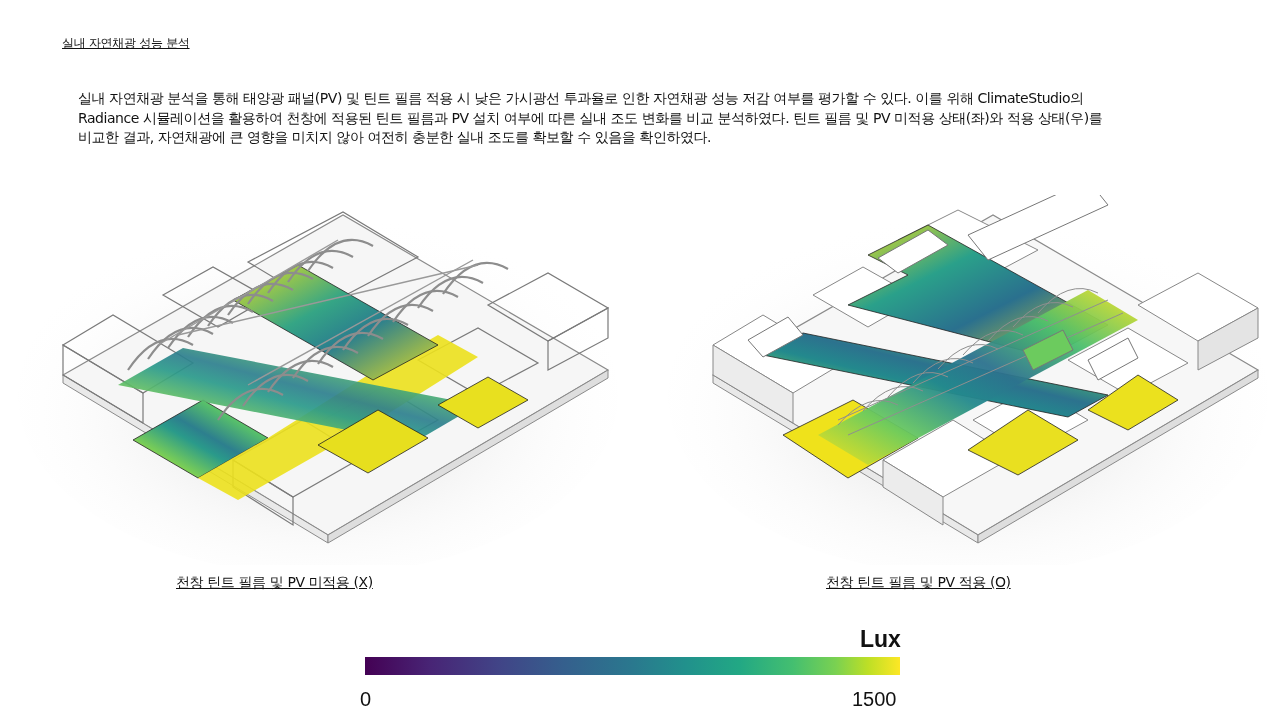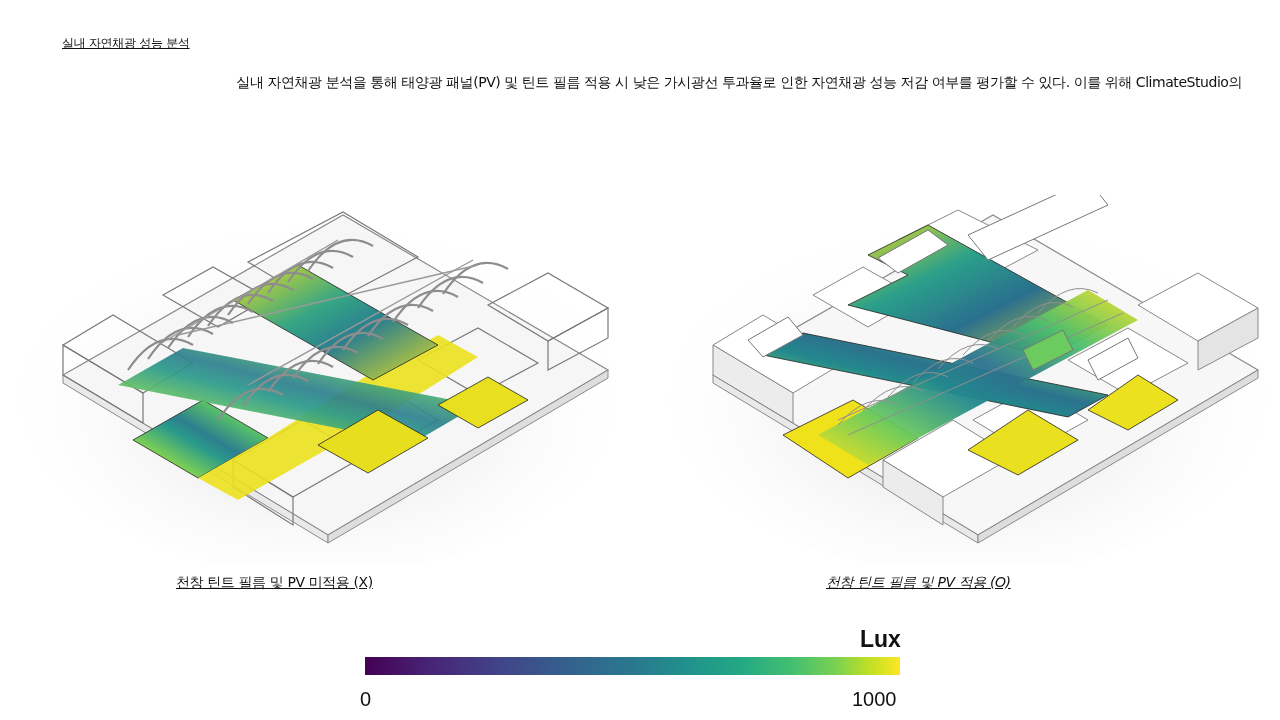--- a/index.html
+++ b/index.html
@@ -24,43 +24,42 @@
       letter-spacing: -0.3px;
     }
     .body-text {
       position: absolute;
       left: 62px;
       top: 73px;
       width: 1180px;
       font-size: 14px;
       line-height: 19.5px;
       letter-spacing: -0.45px;
-      margin: 0;
-      text-align: right;
+      margin: 16px;
     }
     .body-text span { display: block; white-space: nowrap; }
     .render {
       position: absolute;
       top: 195px;
       width: 600px;
       height: 370px;
     }
     .render.left { left: 18px; }
     .render.right { left: 668px; }
     .render svg { width: 100%; height: 100%; }
     .caption {
       position: absolute;
       top: 574px;
       font-size: 14px;
       text-decoration: underline;
       letter-spacing: -0.4px;
       white-space: nowrap;
     }
     .caption.left { left: 176px; text-decoration: underline; }
-    .caption.right { left: 826px; font-style: italic; }
+    .caption.right { left: 826px; }
     .legend-unit {
       position: absolute;
       left: 860px;
       top: 626px;
       font-size: 23px;
       font-family: "Liberation Sans", sans-serif;
       font-weight: bold;
     }
     .legend-bar {
       position: absolute;
@@ -88,20 +87,22 @@
       font-family: "Liberation Sans", sans-serif;
     }
   </style>
 </head>
 <body>
 
 <div class="section-title">실내 자연채광 성능 분석</div>
 
 <p class="body-text">
   <span>실내 자연채광 분석을 통해 태양광 패널(PV) 및 틴트 필름 적용 시 낮은 가시광선 투과율로 인한 자연채광 성능 저감 여부를 평가할 수 있다. 이를 위해 ClimateStudio의</span>
+  <span>Radiance 시뮬레이션을 활용하여 천창에 적용된 틴트 필름과 PV 설치 여부에 따른 실내 조도 변화를 비교 분석하였다. 틴트 필름 및 PV 미적용 상태(좌)와 적용 상태(우)를</span>
+  <span>비교한 결과, 자연채광에 큰 영향을 미치지 않아 여전히 충분한 실내 조도를 확보할 수 있음을 확인하였다.</span>
 </p>
 
 <div class="render left">
   <svg viewBox="0 0 600 370" xmlns="http://www.w3.org/2000/svg">
     <defs>
       <radialGradient id="shadowL" cx="50%" cy="55%" r="55%">
         <stop offset="0%" stop-color="#d8d8d8"></stop>
         <stop offset="100%" stop-color="#ffffff" stop-opacity="0"></stop>
       </radialGradient>
       <linearGradient id="heatMainL" x1="0" y1="1" x2="1" y2="0">
@@ -246,13 +247,13 @@
     </g>
   </svg>
 </div>
 
 <div class="caption left">천창 틴트 필름 및 PV 미적용 (X)</div>
 <div class="caption right">천창 틴트 필름 및 PV 적용 (O)</div>
 
 <div class="legend-unit">Lux</div>
 <div class="legend-bar"></div>
 <div class="legend-min">0</div>
-<div class="legend-max">1000</div>
+<div class="legend-max">1500</div>
 
 </body></html>

